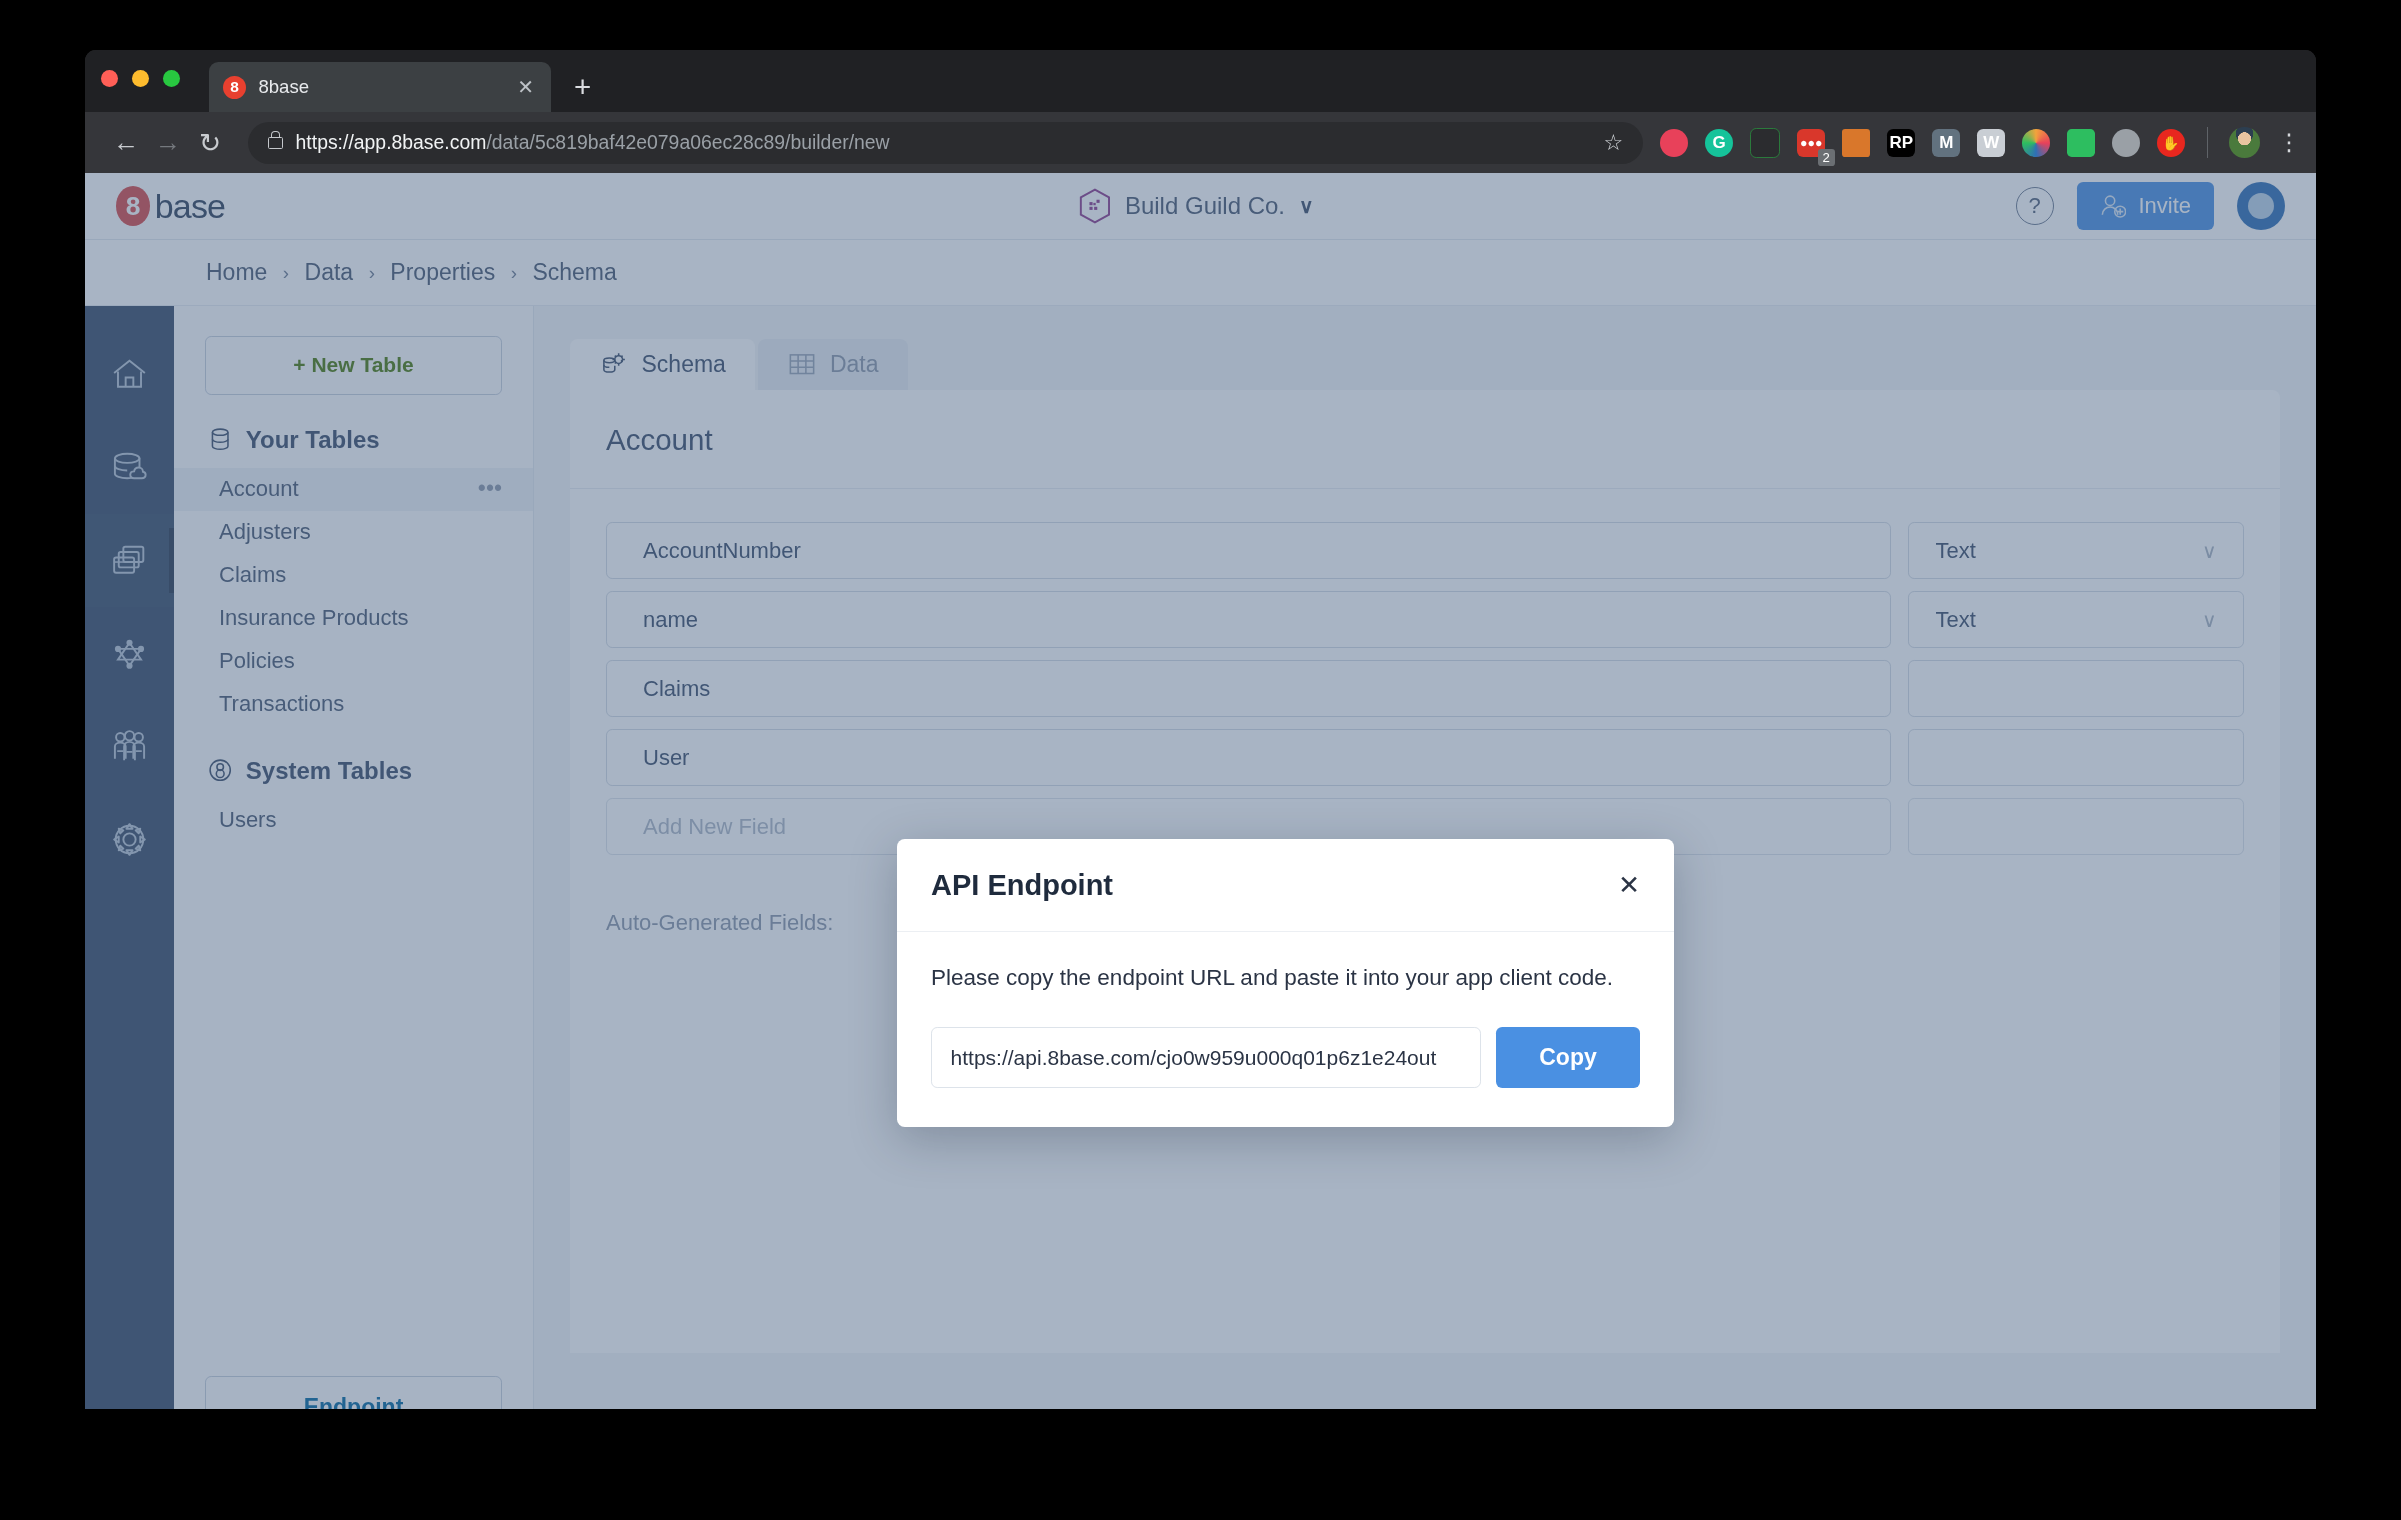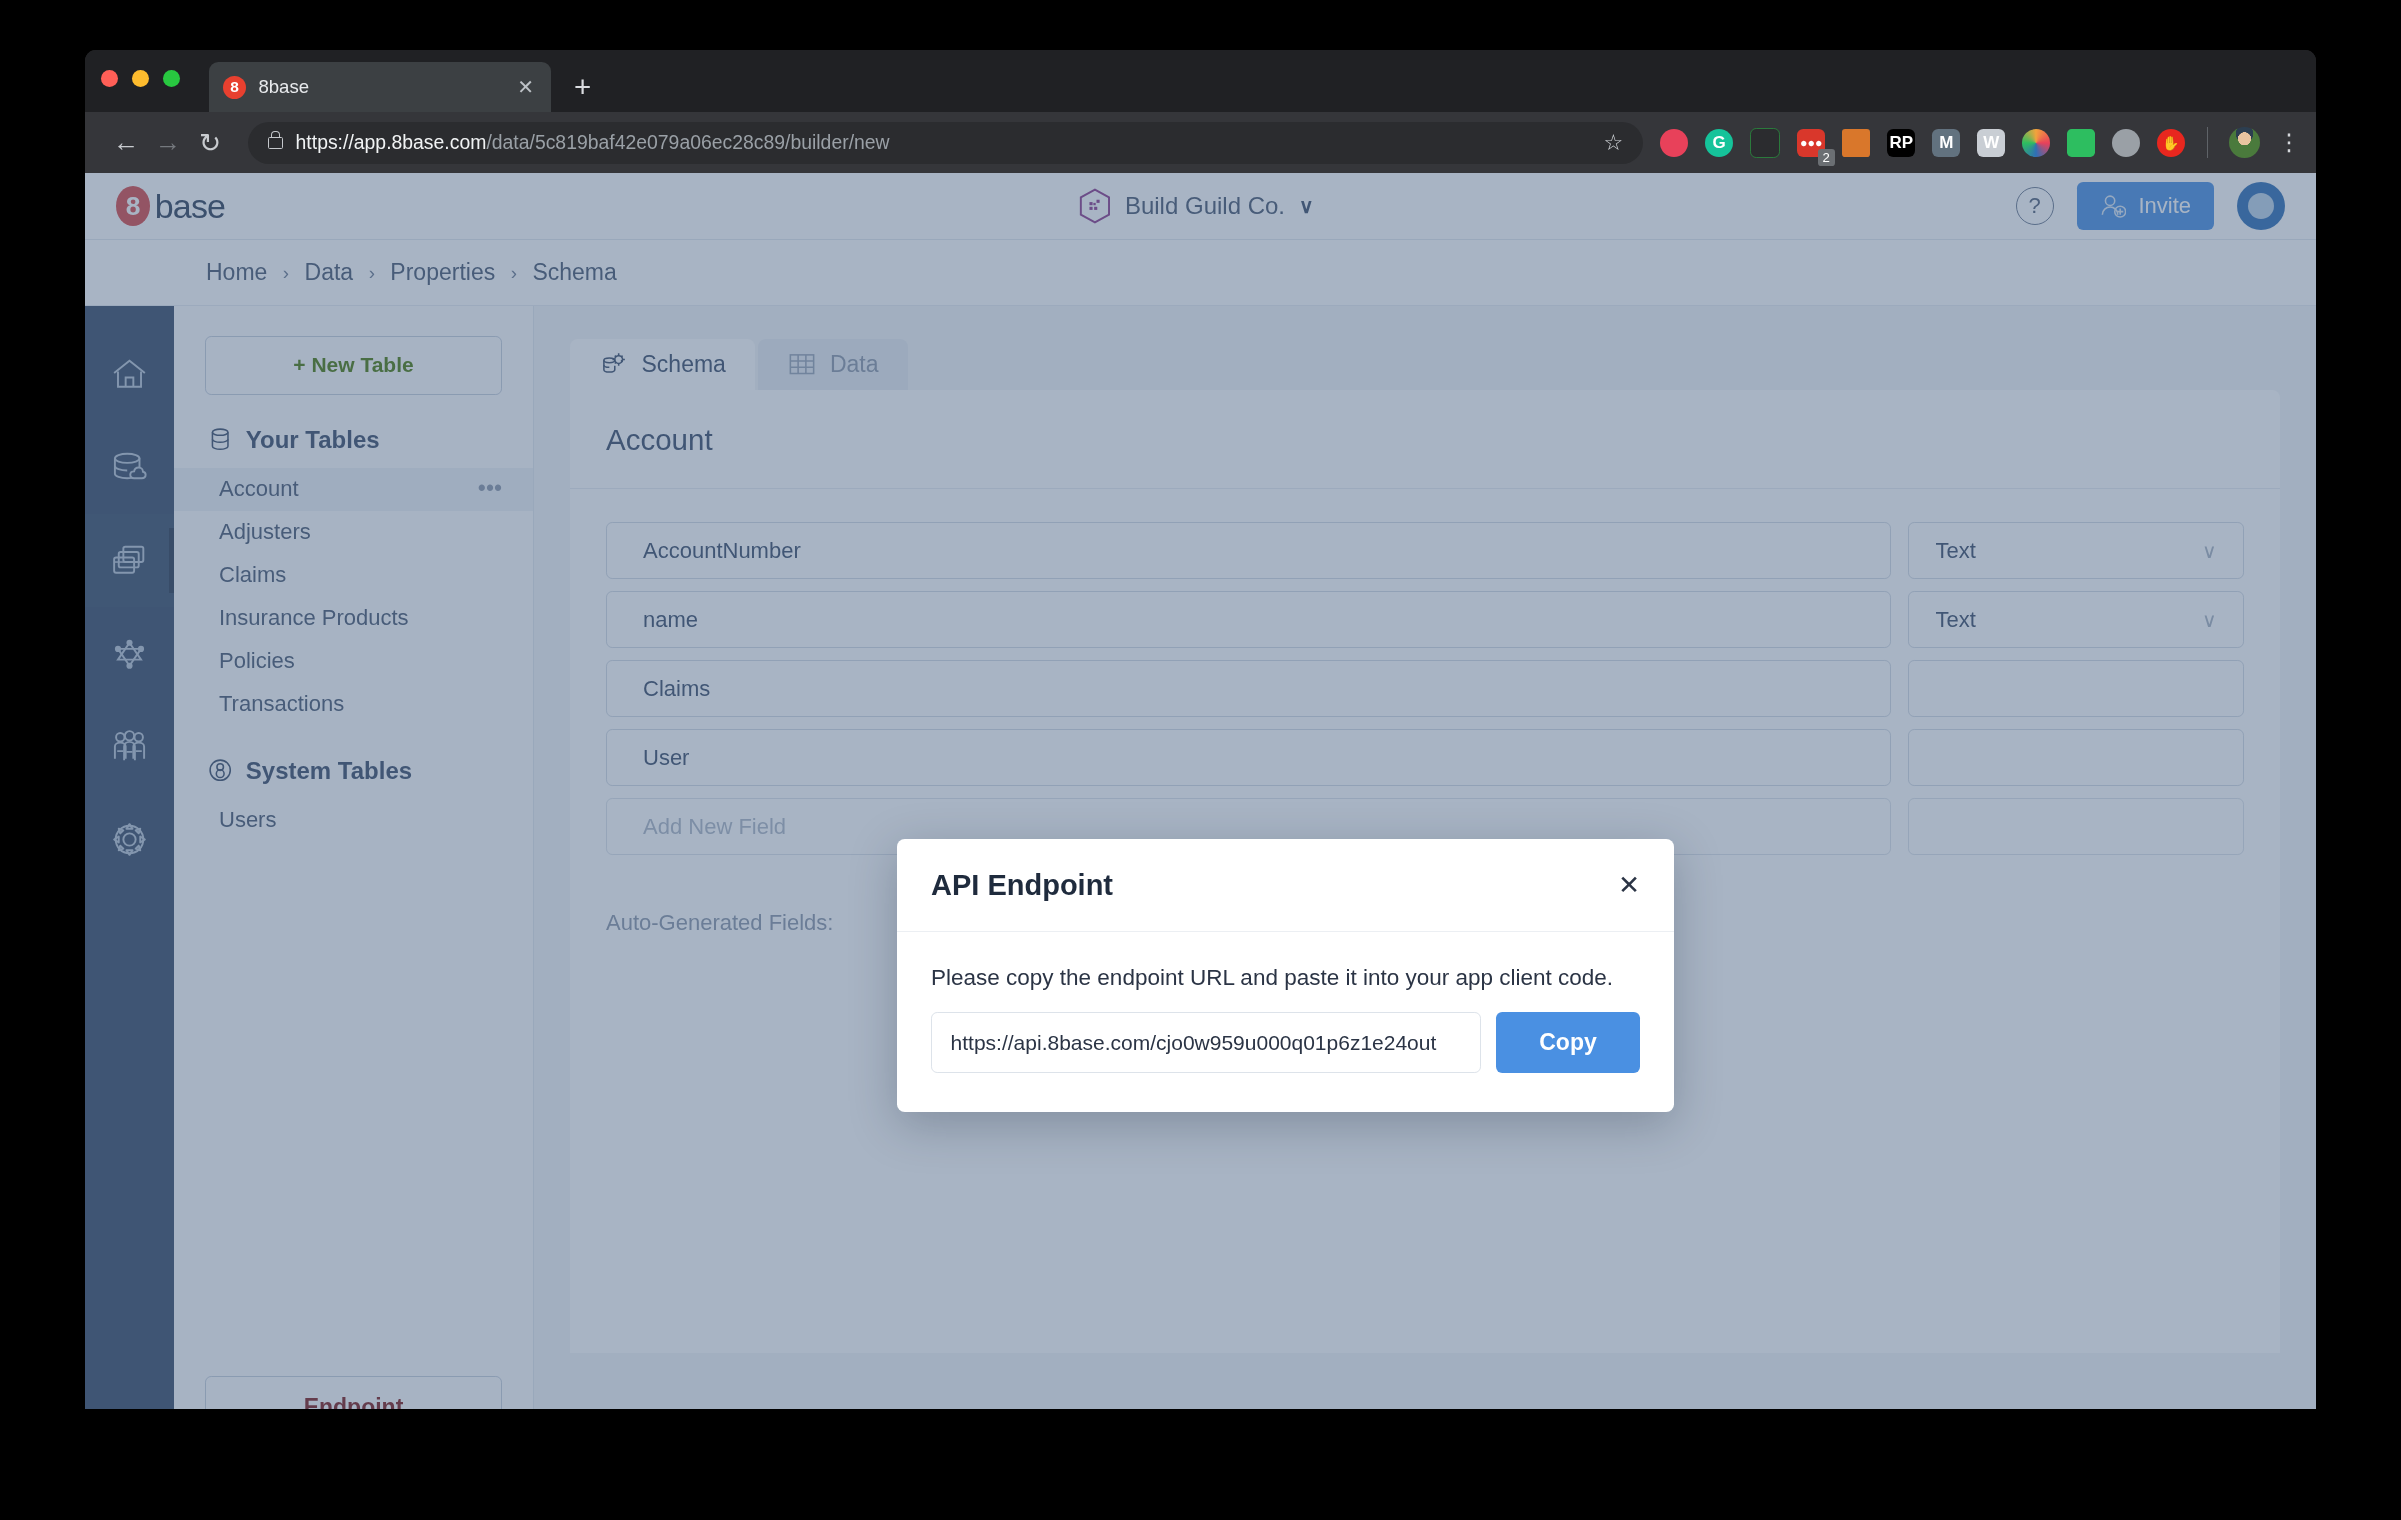--- a/index.html
+++ b/index.html
@@ -320,21 +320,21 @@
   .endpoint-btn {
     margin: auto 31px 37px 31px;
     height: 61px;
     border: 0.8px solid #c7d0dc;
     border-radius: 6.2px;
     display: flex;
     align-items: center;
     justify-content: center;
     font-size: 23px;
     font-weight: bold;
-    color: #7f1d1d;
+    color: #0369a1;
   }
 
   
   .main { flex: 1; padding: 33px 36px 0 36px; box-sizing: border-box; }
   .tabs-row { display: flex; gap: 3.1px; }
   .ctab {
     height: 51px;
     display: flex;
     align-items: center;
     gap: 14px;
@@ -416,21 +416,21 @@
     height: 93px;
     display: flex;
     align-items: center;
     padding: 0 34px;
     box-sizing: border-box;
     border-bottom: 0.8px solid #eceff3;
   }
   .modal-title { font-size: 29px; font-weight: bold; color: #1f2b3d; }
   .modal-close { margin-left: auto; font-size: 26.4px; color: #2b3445; }
   .modal-body { padding: 33px 34px 39px 34px; }
-  .modal-text { font-size: 22.5px; color: #2b3445; margin-bottom: 21px; }
+  .modal-text { font-size: 22.5px; color: #2b3445; margin-bottom: 36px; }
   .modal-row { display: flex; gap: 15.5px; }
   .endpoint-input {
     flex: 1;
     height: 61px;
     border: 0.8px solid #dde3ea;
     border-radius: 6.2px;
     display: flex;
     align-items: center;
     padding-left: 18.6px;
     box-sizing: border-box;

